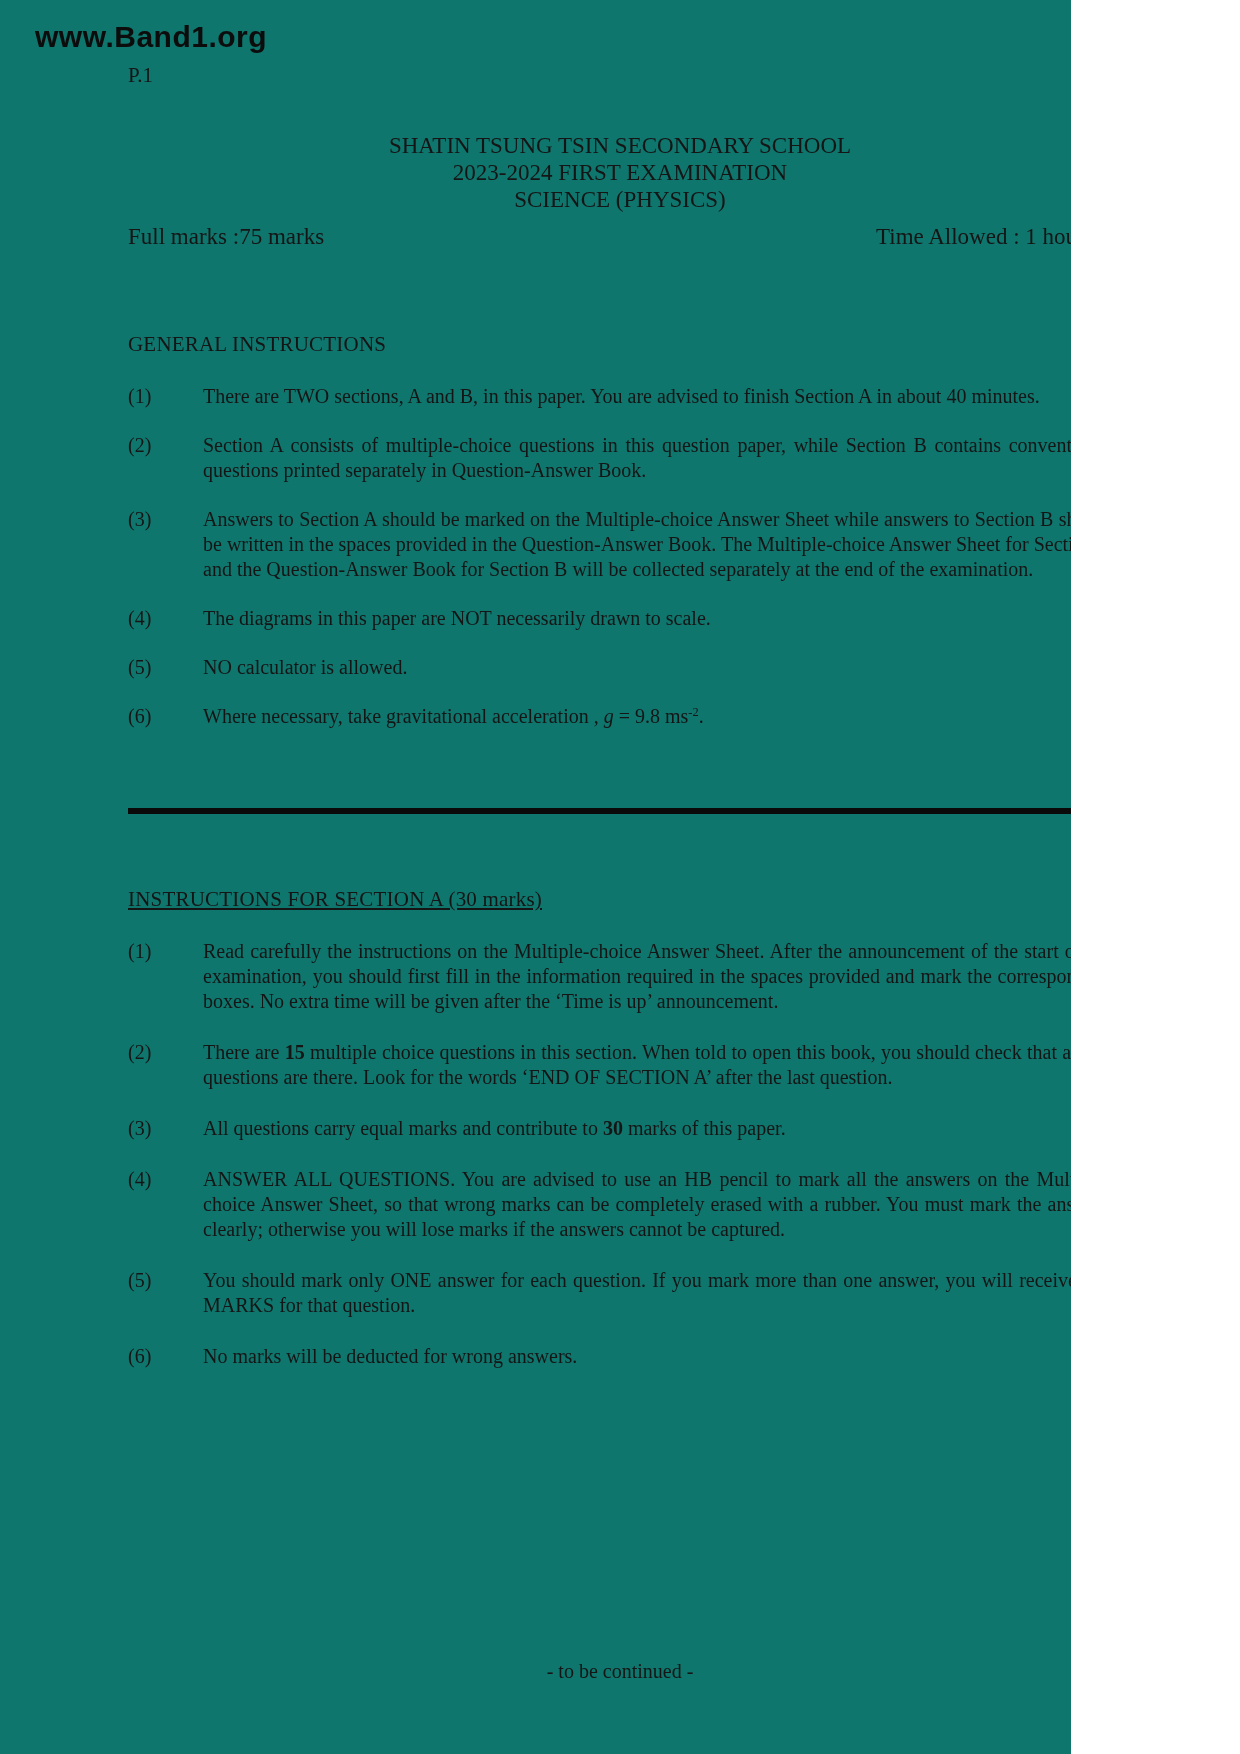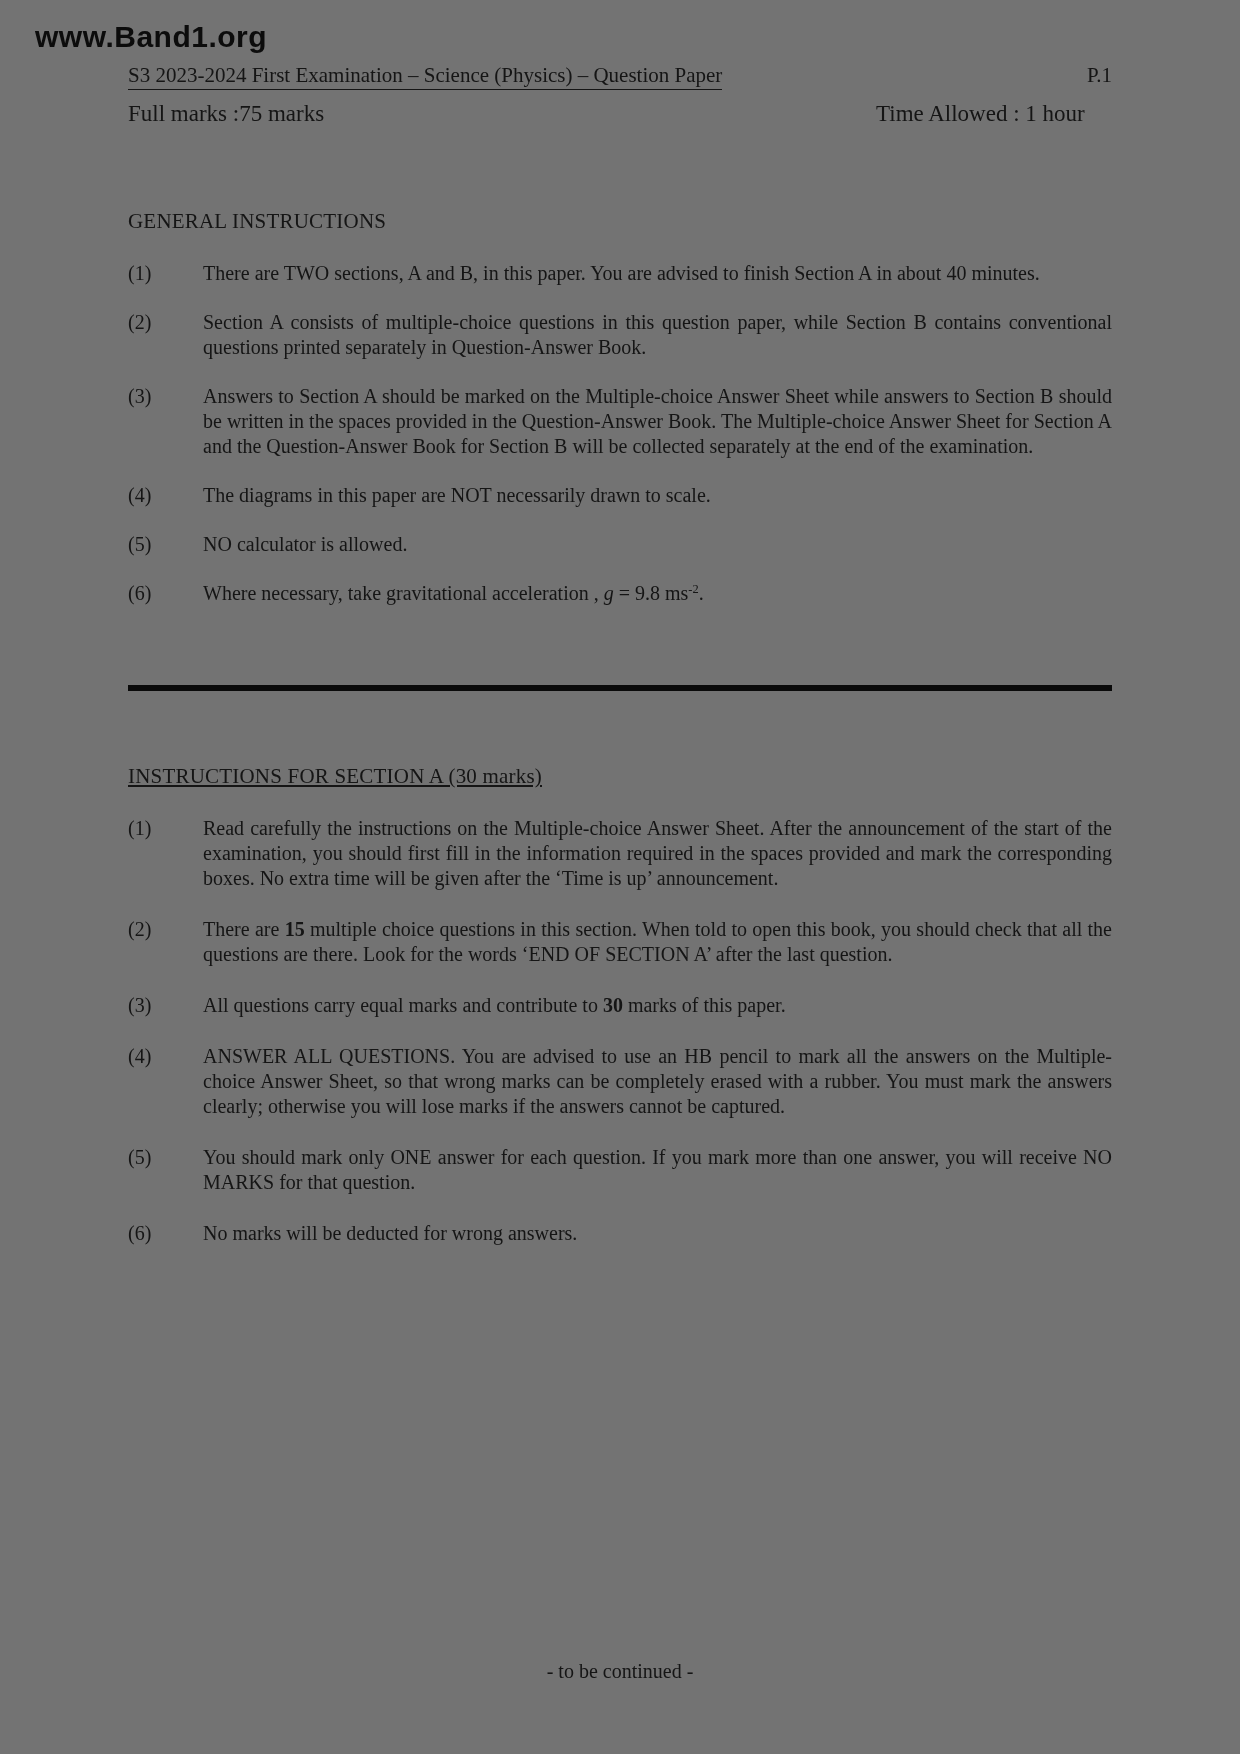--- a/index.html
+++ b/index.html
@@ -1,22 +1,22 @@
 <!DOCTYPE html>
 <html><head>
 <meta charset="utf-8">
 <title>Question Paper</title>
 <style>
   * { margin: 0; padding: 0; box-sizing: border-box; }
   html, body { background: #ffffff; }
   .page {
     position: relative;
-    width: 1240px;
+    width: 1071px;
     height: 1754px;
-    background: #737373;
+    background: #0f766e;
     color: #151515;
     font-family: "Liberation Serif", "DejaVu Serif", serif;
     overflow: hidden;
   }
   .watermark {
     position: absolute;
     left: 35px;
     top: 20px;
     font-family: "Liberation Sans", "DejaVu Sans", sans-serif;
     font-weight: 600;
@@ -105,24 +105,28 @@
 </head>
 <body>
 
 <div class="page">
 
   <div class="watermark">www.Band1.org</div>
 
   <div class="content">
 
     <div class="doc-header">
-      <span class="doc-title">S3 2023-2024 First Examination – Science (Physics) – Question Paper</span>
       <span class="page-number">P.1</span>
     </div>
 
+    <div class="title-block">
+      <div>SHATIN TSUNG TSIN SECONDARY SCHOOL</div>
+      <div>2023-2024 FIRST EXAMINATION</div>
+      <div>SCIENCE (PHYSICS)</div>
+    </div>
 
     <div class="info-block">
       <div class="info-row">
         <span>Full marks :75 marks</span>
         <span class="info-right">Time Allowed : 1 hour</span>
       </div>
     </div>
 
     <div class="section-heading gi-heading">GENERAL INSTRUCTIONS</div>
 

